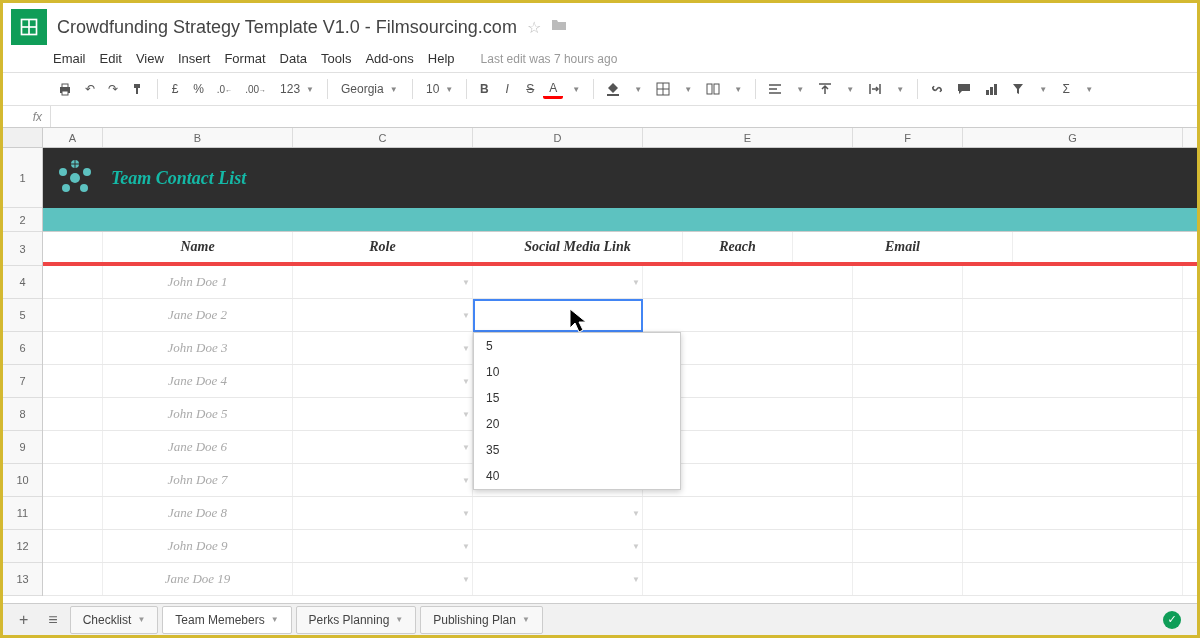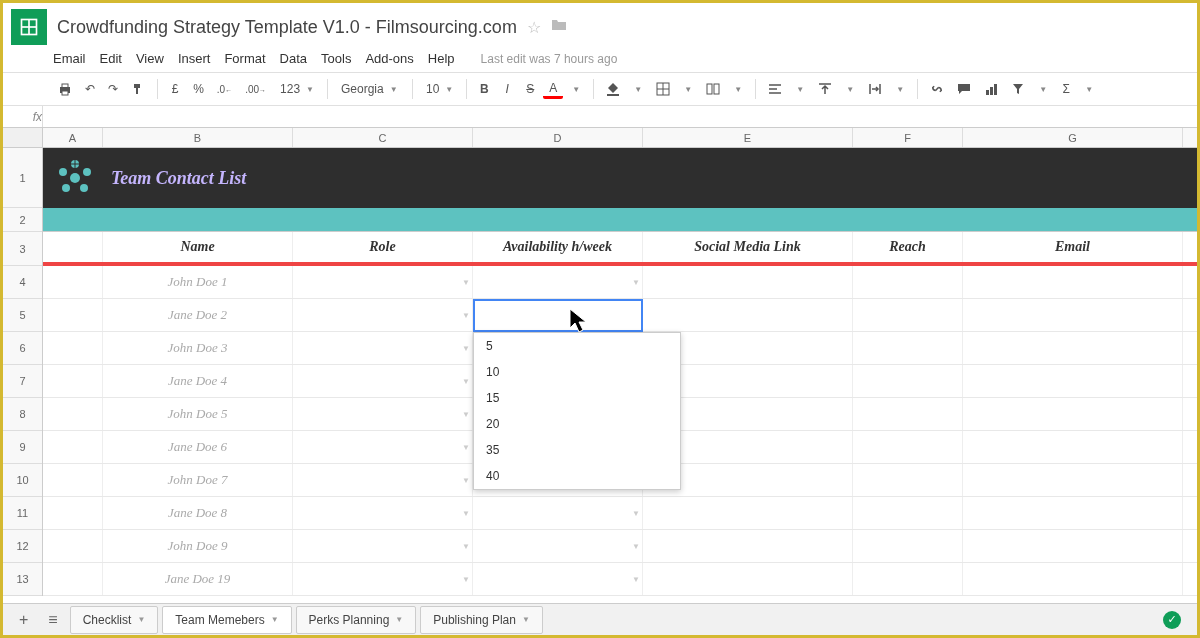--- a/index.html
+++ b/index.html
@@ -11,21 +11,21 @@
 .star-icon, .folder-icon { margin-left: 10px; color: #bbb; }
 .menubar { display: flex; gap: 14px; padding: 0 50px 6px 50px; font-size: 13px; color: #333; align-items: center; }
 .menubar .menu-item { cursor: pointer; }
 .last-edit { color: #999; font-size: 12px; margin-left: 12px; }
 .toolbar { display: flex; align-items: center; gap: 3px; padding: 4px 50px; border-top: 1px solid #e0e0e0; border-bottom: 1px solid #e0e0e0; font-size: 12px; color: #555; }
 .toolbar .tb-btn { padding: 4px 5px; cursor: pointer; border-radius: 2px; display: flex; align-items: center; justify-content: center; min-width: 20px; height: 24px; }
 .toolbar .tb-sep { width: 1px; height: 20px; background: #ddd; margin: 0 4px; }
 .toolbar .tb-select { display: flex; align-items: center; gap: 6px; padding: 2px 6px; cursor: pointer; }
 .toolbar .tb-select .caret { font-size: 8px; color: #888; }
 .fxbar { display: flex; align-items: center; border-bottom: 1px solid #ccc; height: 22px; }
-.fxbar .fx-label { width: 40px; text-align: right; font-style: italic; color: #888; font-size: 12px; border-right: 1px solid #ddd; height: 100%; display: flex; align-items: center; justify-content: flex-end; }
+.fxbar .fx-label { width: 48px; text-align: right; padding-right: 8px; font-style: italic; color: #888; font-size: 12px; border-right: 1px solid #ddd; height: 100%; display: flex; align-items: center; justify-content: flex-end; }
 .fxbar .fx-input { flex: 1; height: 100%; }
 .grid { position: relative; }
 .col-headers { display: flex; height: 20px; background: #f8f8f8; border-bottom: 1px solid #ccc; }
 .row-num-corner { width: 40px; border-right: 1px solid #ccc; background: #f0f0f0; }
 .col-h { border-right: 1px solid #ddd; text-align: center; font-size: 11px; color: #666; line-height: 20px; }
 .grid-body { display: flex; }
 .row-nums { width: 40px; background: #f8f8f8; border-right: 1px solid #ccc; }
 .row-num { height: 33px; border-bottom: 1px solid #ddd; text-align: center; font-size: 11px; color: #666; display: flex; align-items: center; justify-content: center; }
 .row-num.r1 { height: 60px; }
 .row-num.r2 { height: 24px; }
@@ -35,21 +35,21 @@
 .row.r1 { height: 60px; background: #2e2e2e; border-bottom: none; }
 .row.r2 { height: 24px; background: #5dc2c0; border-bottom: 1px solid #ccc; }
 .row.r3 { height: 34px; background: #fff; border-bottom: 4px solid #ef4444; }
 .cell { border-right: 1px solid #eee; position: relative; }
 .row.r1 .cell, .row.r2 .cell { border-right: none; }
 .row.r3 .cell { border-right: 1px solid #eee; }
 .header-cell { font-family: Georgia, serif; font-style: italic; font-weight: bold; font-size: 14px; color: #333; display: flex; align-items: center; justify-content: center; }
 .name-cell { font-family: Georgia, serif; font-style: italic; font-size: 13px; color: #aaa; display: flex; align-items: center; justify-content: center; }
 .dv-arrow { position: absolute; right: 2px; top: 50%; transform: translateY(-50%); font-size: 8px; color: #ccc; }
 .logo-cell { display: flex; align-items: center; padding-left: 8px; gap: 12px; }
-.team-title { font-family: Georgia, serif; font-style: italic; font-weight: bold; font-size: 18px; color: #c4b5fd; }
+.team-title { font-family: Georgia, serif; font-style: italic; font-weight: bold; font-size: 18px; color: #14b8a6; }
 .active-cell { position: absolute; border: 2px solid #4285f4; background: #fff; z-index: 5; pointer-events: none; }
 .dropdown { position: absolute; background: #fff; border: 1px solid #ccc; box-shadow: 0 2px 6px rgba(0,0,0,0.2); z-index: 10; font-size: 12px; }
 .dropdown-item { padding: 6px 12px; cursor: pointer; color: #333; }
 .cursor { position: absolute; z-index: 20; pointer-events: none; }
 .sheet-tabs { position: absolute; bottom: 0; left: 0; right: 0; height: 32px; background: #f1f1f1; border-top: 1px solid #ccc; display: flex; align-items: center; padding: 0 8px; gap: 4px; }
 .sheet-tabs .tab-btn { padding: 4px 8px; cursor: pointer; color: #666; font-size: 16px; }
 .sheet-tab { padding: 6px 12px; font-size: 12px; color: #444; background: #fff; border: 1px solid #ccc; border-radius: 2px; display: flex; align-items: center; gap: 6px; cursor: pointer; }
 .sheet-tab.inactive { background: #f8f8f8; }
 .sheet-tab .tab-caret { font-size: 8px; color: #999; }
 .status-check { margin-left: auto; width: 18px; height: 18px; background: #0f9d58; border-radius: 50%; display: flex; align-items: center; justify-content: center; color: #fff; font-size: 11px; margin-right: 8px; }
@@ -278,21 +278,20 @@
       </div>
 
       <div class="row r2">
           <div class="cell" style="width:100%"></div>
         </div>
 
       <div class="row r3">
         <div class="cell col-A"></div>
         <div class="cell col-B header-cell">Name</div>
         <div class="cell col-C header-cell">Role</div>
-        <div class="cell col-D header-cell">Availability h/week</div>
         <div class="cell col-E header-cell">Social Media Link</div>
         <div class="cell col-F header-cell">Reach</div>
         <div class="cell col-G header-cell">Email</div>
       </div>
 
       <div id="data-rows">
           <div class="row">
             <div class="cell col-A"></div>
             <div class="cell col-B name-cell">John Doe 1</div>
             <div class="cell col-C">

